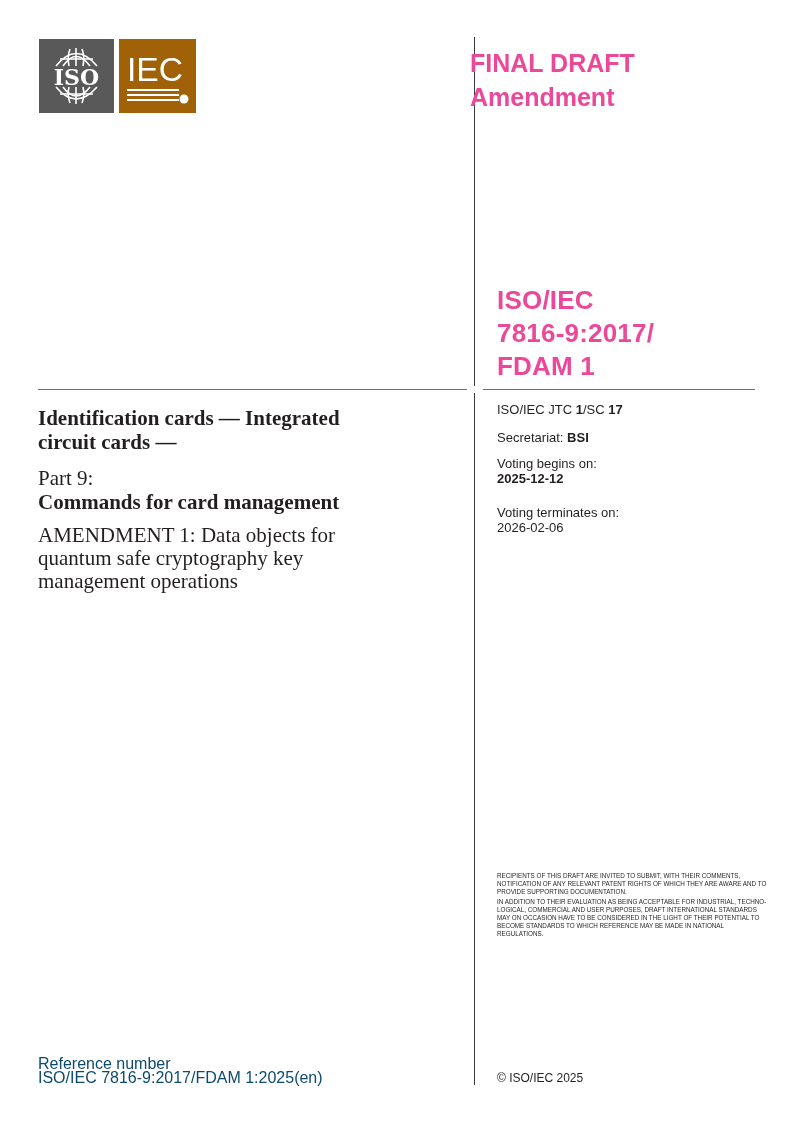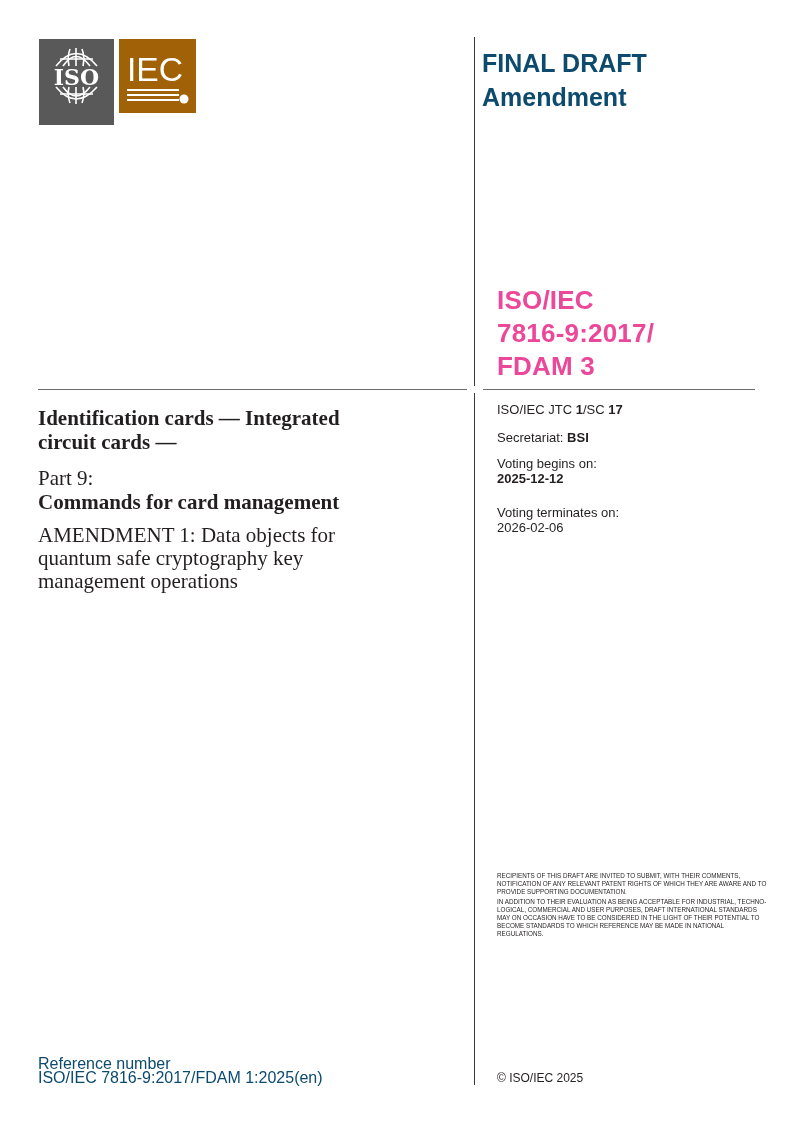--- a/index.html
+++ b/index.html
@@ -2,29 +2,29 @@
 <html><head>
 <meta charset="utf-8">
 <style>
   html, body { margin: 0; padding: 0; background: #ffffff; }
   body { width: 793px; height: 1122px; position: relative; overflow: hidden; color: #231f20; }
   .abs { position: absolute; }
   .sans { font-family: "Liberation Sans", "DejaVu Sans", sans-serif; }
   .serif { font-family: "Liberation Serif", "DejaVu Serif", serif; }
 
   
-  #iso-logo { left: 39px; top: 39px; width: 75px; height: 86px; background: #595959; }
+  #iso-logo { left: 39px; top: 39px; width: 75px; height: 74px; background: #595959; }
   #iec-logo { left: 119px; top: 39px; width: 77px; height: 74px; background: #a16207; }
 
   
   .vline { background: #3a3a3a; width: 1px; }
   .hline { background: #6e6e6e; height: 1px; }
 
   
-  #doc-type { left: 482px; top: 46px; font-size: 25px; font-weight: 700; line-height: 34px; color: #0c4a6e; }
+  #doc-type { left: 470px; top: 46px; font-size: 25px; font-weight: 700; line-height: 34px; color: #ec4899; }
   #doc-number { left: 497px; top: 284px; font-size: 26px; font-weight: 700; line-height: 33px; color: #ec4899; letter-spacing: 0.2px; }
 
   
   .info { left: 497px; font-size: 13px; line-height: 15px; color: #231f20; }
   .info b { font-weight: 700; }
 
   
   #title-block { left: 38px; top: 406px; width: 420px; color: #231f20; }
   #title-block .t-main { font-size: 21px; font-weight: 700; line-height: 24px; }
   #title-block .t-part { font-size: 21px; line-height: 23px; margin-top: 13px; }
@@ -80,21 +80,21 @@
 <div class="abs hline" style="left:483px; top:389px; width:272px;"></div>
 
 <div id="doc-type" class="abs sans">
   <div>FINAL DRAFT</div>
   <div>Amendment</div>
 </div>
 
 <div id="doc-number" class="abs sans">
   <div>ISO/IEC</div>
   <div>7816-9:2017/</div>
-  <div>FDAM 3</div>
+  <div>FDAM 1</div>
 </div>
 
 <div id="title-block" class="abs serif">
   <div class="t-main">
     <div>Identification cards — Integrated</div>
     <div>circuit cards —</div>
   </div>
   <div class="t-part">Part 9:</div>
   <div class="t-sub">Commands for card management</div>
   <div class="t-amd">

